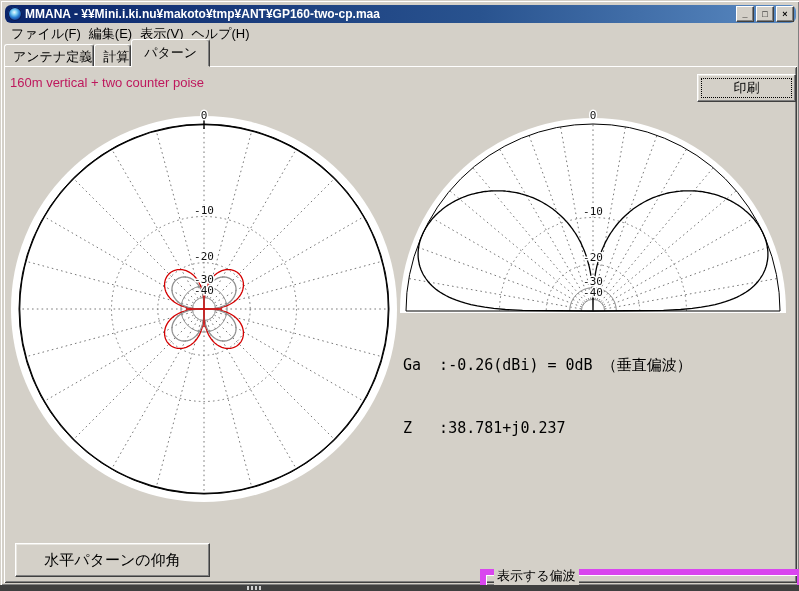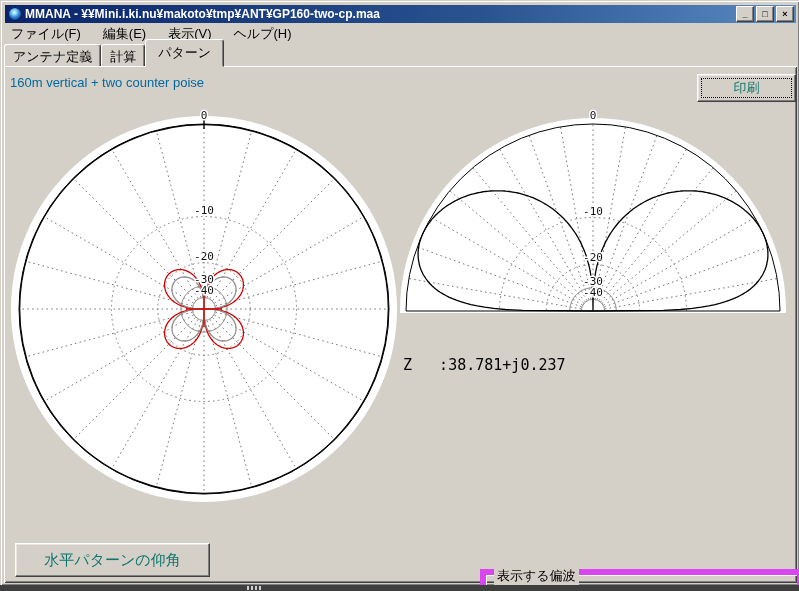--- a/index.html
+++ b/index.html
@@ -3,45 +3,45 @@
 <meta charset="utf-8">
 <style>
   html,body{margin:0;padding:0;}
   body{width:799px;height:591px;overflow:hidden;background:#3f3f3f;
        font-family:"Liberation Sans",sans-serif;}
   .window{position:absolute;left:0;top:0;width:799px;height:585px;background:#d4d0c8;
     border-top:1px solid #d4d0c8;border-left:1px solid #d4d0c8;
     box-shadow:inset 1px 1px 0 #ffffff, inset -1px -1px 0 #404040, inset -2px -2px 0 #808080;}
   .titlebar{position:absolute;left:4px;top:4px;right:4px;height:18px;
     background:linear-gradient(90deg,#0a246a 0%,#29538f 60%,#5a8ac2 100%);
-    display:flex;align-items:center;padding:0 2px;}
+    display:flex;align-items:center;padding:0 2px;border-radius:6px;}
   .app-icon{width:14px;height:14px;border-radius:50%;margin:0 3px 0 1px;
     background:radial-gradient(circle at 45% 38%, #eaf6ff 0%, #7fd0f2 22%, #2b7fd4 45%, #12307e 75%, #071645 100%);
     box-shadow:inset 0 0 0 1px #0a1a50;}
   .title-text{color:#ffffff;font-size:12px;font-weight:bold;white-space:nowrap;
     letter-spacing:0px;flex:1;overflow:hidden;}
   .winbtns{display:flex;gap:2px;}
   .winbtn{width:16px;height:14px;background:#d4d0c8;font-size:9px;font-weight:bold;color:#000;
     display:flex;align-items:center;justify-content:center;
     border:1px solid;border-color:#ffffff #404040 #404040 #ffffff;
     box-shadow:inset -1px -1px 0 #808080;line-height:1;}
-  .menubar{position:absolute;left:6px;top:24px;height:18px;display:flex;gap:14px;align-items:center;}
+  .menubar{position:absolute;left:6px;top:24px;height:18px;display:flex;align-items:center;}
   .menu-item{font-size:13px;color:#000;padding:1px 4px;white-space:nowrap;}
   .tabstrip{position:absolute;left:3px;top:42px;height:24px;display:flex;align-items:flex-end;}
-  .tab{background:#d4d0c8;font-size:13px;padding:3px 8px 4px 8px;height:14px;margin-top:14px;
+  .tab{background:#d4d0c8;font-size:13px;padding:3px 1px 4px 8px;height:14px;margin-top:14px;
     border:1px solid;border-color:#ffffff #404040 #d4d0c8 #ffffff;
     box-shadow:inset -1px 0 0 #808080, inset 1px 1px 0 #d4d0c8;
     border-top-left-radius:3px;border-top-right-radius:3px;white-space:nowrap;}
   .tab.active{padding:4px 12px 6px 12px;height:16px;margin-top:3px;position:relative;z-index:3;}
   .page{position:absolute;left:3px;top:65px;width:793px;height:517px;background:#d4d0c8;
     box-shadow:inset 1px 1px 0 #ffffff, inset -1px -1px 0 #404040, inset 2px 2px 0 #d4d0c8, inset -2px -2px 0 #808080;}
-  .subtitle{position:absolute;left:9px;top:74px;font-size:13px;color:#0369a1;white-space:nowrap;}
+  .subtitle{position:absolute;left:9px;top:74px;font-size:13px;color:#be185d;white-space:nowrap;}
   .btn{background:#d4d0c8;border:1px solid;border-color:#ffffff #404040 #404040 #ffffff;
     box-shadow:inset -1px -1px 0 #808080, inset 1px 1px 0 #e8e6e0;
-    display:flex;align-items:center;justify-content:center;color:#0f766e;cursor:default;}
+    display:flex;align-items:center;justify-content:center;color:#000000;cursor:default;}
   .print-btn{position:absolute;left:696px;top:73px;width:97px;height:26px;font-size:13px;position:absolute;}
   .print-btn .focus{position:absolute;inset:3px;border:1px dotted #000;display:flex;align-items:center;justify-content:center;width:auto;}
   .elev-btn{position:absolute;left:14px;top:542px;width:193px;height:32px;font-size:15px;}
   svg{position:absolute;}
   #azplot{left:0;top:100px;}
   #elplot{left:398px;top:100px;}
   .results{position:absolute;left:402px;top:312px;font-family:"DejaVu Sans Mono",monospace;
     font-size:15px;line-height:21px;color:#000;white-space:pre;}
   .polar-group{position:absolute;left:479px;top:528px;width:311px;height:49px;
     border:6px solid #d946ef;box-shadow:inset 1px 1px 0 #ffffff, 1px 1px 0 #ffffff;margin-top:40px;}
@@ -165,20 +165,21 @@
       <line x1="7" y1="210" x2="381" y2="210" stroke="#000" stroke-width="1"></line>
       <path d="M194.0 210.0L264.5 209.4L281.6 208.5L293.3 207.4L302.3 206.2L309.7 204.9L316.1 203.6L321.5 202.2L326.4 200.7L330.7 199.2L334.6 197.7L338.1 196.1L341.2 194.5L344.1 192.9L346.8 191.2L349.2 189.6L351.4 187.9L353.4 186.2L355.3 184.5L357.0 182.7L358.6 181.0L360.0 179.2L361.2 177.5L362.4 175.7L363.5 174.0L364.4 172.2L365.2 170.5L366.0 168.7L366.6 167.0L367.2 165.2L367.7 163.5L368.0 161.7L368.4 160.0L368.6 158.3L368.8 156.6L368.9 154.9L368.9 153.2L368.9 151.5L368.8 149.8L368.6 148.2L368.4 146.5L368.1 144.9L367.8 143.3L367.4 141.7L367.0 140.1L366.5 138.5L366.0 137.0L365.4 135.5L364.8 133.9L364.2 132.5L363.5 131.0L362.7 129.5L361.9 128.1L361.1 126.7L360.2 125.3L359.3 123.9L358.4 122.6L357.4 121.3L356.4 120.0L355.4 118.7L354.3 117.4L353.2 116.2L352.1 115.0L350.9 113.8L349.8 112.7L348.5 111.5L347.3 110.4L346.0 109.4L344.7 108.3L343.4 107.3L342.1 106.3L340.7 105.3L339.4 104.4L338.0 103.5L336.5 102.6L335.1 101.7L333.6 100.9L332.2 100.1L330.7 99.3L329.2 98.6L327.6 97.9L326.1 97.2L324.5 96.5L323.0 95.9L321.4 95.3L319.8 94.7L318.2 94.2L316.6 93.7L314.9 93.2L313.3 92.8L311.6 92.4L310.0 92.0L308.3 91.6L306.6 91.3L305.0 91.0L303.3 90.7L301.6 90.5L299.9 90.3L298.2 90.1L296.5 90.0L294.8 89.9L293.1 89.8L291.4 89.8L289.6 89.8L287.9 89.8L286.2 89.8L284.5 89.9L282.8 90.0L281.1 90.2L279.4 90.3L277.6 90.5L275.9 90.8L274.2 91.1L272.5 91.4L270.8 91.7L269.1 92.0L267.5 92.4L265.8 92.9L264.1 93.3L262.4 93.8L260.8 94.3L259.1 94.9L257.5 95.5L255.8 96.1L254.2 96.7L252.6 97.4L251.0 98.1L249.4 98.9L247.8 99.7L246.2 100.5L244.7 101.3L243.1 102.2L241.6 103.1L240.1 104.0L238.6 105.0L237.1 106.0L235.6 107.0L234.1 108.1L232.7 109.2L231.3 110.3L229.9 111.5L228.5 112.7L227.1 113.9L225.7 115.2L224.4 116.5L223.1 117.8L221.8 119.2L220.5 120.6L219.2 122.0L218.0 123.5L216.8 125.0L215.6 126.6L214.4 128.2L213.3 129.8L212.1 131.5L211.0 133.2L210.0 134.9L208.9 136.7L207.9 138.6L206.9 140.4L205.9 142.4L205.0 144.4L204.1 146.4L203.2 148.5L202.3 150.7L201.5 152.9L200.7 155.2L200.0 157.6L199.3 160.0L198.6 162.6L197.9 165.2L197.3 167.9L196.7 170.8L196.2 173.9L195.7 177.1L195.3 180.5L194.9 184.2L194.6 188.3L194.3 193.0L194.1 198.8L194.0 210.0L193.9 198.8L193.7 193.0L193.4 188.3L193.1 184.2L192.7 180.5L192.3 177.1L191.8 173.9L191.3 170.8L190.7 167.9L190.1 165.2L189.4 162.6L188.7 160.0L188.0 157.6L187.3 155.2L186.5 152.9L185.7 150.7L184.8 148.5L183.9 146.4L183.0 144.4L182.1 142.4L181.1 140.4L180.1 138.6L179.1 136.7L178.0 134.9L177.0 133.2L175.9 131.5L174.7 129.8L173.6 128.2L172.4 126.6L171.2 125.0L170.0 123.5L168.8 122.0L167.5 120.6L166.2 119.2L164.9 117.8L163.6 116.5L162.3 115.2L160.9 113.9L159.5 112.7L158.1 111.5L156.7 110.3L155.3 109.2L153.9 108.1L152.4 107.0L150.9 106.0L149.4 105.0L147.9 104.0L146.4 103.1L144.9 102.2L143.3 101.3L141.8 100.5L140.2 99.7L138.6 98.9L137.0 98.1L135.4 97.4L133.8 96.7L132.2 96.1L130.5 95.5L128.9 94.9L127.2 94.3L125.6 93.8L123.9 93.3L122.2 92.9L120.5 92.4L118.9 92.0L117.2 91.7L115.5 91.4L113.8 91.1L112.1 90.8L110.4 90.5L108.6 90.3L106.9 90.2L105.2 90.0L103.5 89.9L101.8 89.8L100.1 89.8L98.4 89.8L96.6 89.8L94.9 89.8L93.2 89.9L91.5 90.0L89.8 90.1L88.1 90.3L86.4 90.5L84.7 90.7L83.0 91.0L81.4 91.3L79.7 91.6L78.0 92.0L76.4 92.4L74.7 92.8L73.1 93.2L71.4 93.7L69.8 94.2L68.2 94.7L66.6 95.3L65.0 95.9L63.5 96.5L61.9 97.2L60.4 97.9L58.8 98.6L57.3 99.3L55.8 100.1L54.4 100.9L52.9 101.7L51.5 102.6L50.0 103.5L48.6 104.4L47.3 105.3L45.9 106.3L44.6 107.3L43.3 108.3L42.0 109.4L40.7 110.4L39.5 111.5L38.2 112.7L37.1 113.8L35.9 115.0L34.8 116.2L33.7 117.4L32.6 118.7L31.6 120.0L30.6 121.3L29.6 122.6L28.7 123.9L27.8 125.3L26.9 126.7L26.1 128.1L25.3 129.5L24.5 131.0L23.8 132.5L23.2 133.9L22.6 135.5L22.0 137.0L21.5 138.5L21.0 140.1L20.6 141.7L20.2 143.3L19.9 144.9L19.6 146.5L19.4 148.2L19.2 149.8L19.1 151.5L19.1 153.2L19.1 154.9L19.2 156.6L19.4 158.3L19.6 160.0L20.0 161.7L20.3 163.5L20.8 165.2L21.4 167.0L22.0 168.7L22.8 170.5L23.6 172.2L24.5 174.0L25.6 175.7L26.8 177.5L28.0 179.2L29.4 181.0L31.0 182.7L32.7 184.5L34.6 186.2L36.6 187.9L38.8 189.6L41.2 191.2L43.9 192.9L46.8 194.5L49.9 196.1L53.4 197.7L57.3 199.2L61.6 200.7L66.5 202.2L71.9 203.6L78.3 204.9L85.7 206.2L94.7 207.4L106.4 208.5L123.5 209.4L194.0 210.0" fill="none" stroke="#000000" stroke-width="1.3"></path>
       <text x="194" y="18" text-anchor="middle" font-size="11" font-family="&quot;DejaVu Sans Mono&quot;,monospace" fill="#111" stroke="#ffffff" stroke-width="3" paint-order="stroke">0</text>
       <text x="194" y="113.5" text-anchor="middle" font-size="11" font-family="&quot;DejaVu Sans Mono&quot;,monospace" fill="#111" stroke="#ffffff" stroke-width="3" paint-order="stroke">-10</text>
       <text x="194" y="160.25" text-anchor="middle" font-size="11" font-family="&quot;DejaVu Sans Mono&quot;,monospace" fill="#111" stroke="#ffffff" stroke-width="3" paint-order="stroke">-20</text>
       <text x="194" y="183.625" text-anchor="middle" font-size="11" font-family="&quot;DejaVu Sans Mono&quot;,monospace" fill="#111" stroke="#ffffff" stroke-width="3" paint-order="stroke">-30</text>
       <text x="194" y="195.3125" text-anchor="middle" font-size="11" font-family="&quot;DejaVu Sans Mono&quot;,monospace" fill="#111" stroke="#ffffff" stroke-width="3" paint-order="stroke">-40</text>
     </svg>
 
   <div class="results">
+    <div>Ga  :-0.26(dBi) = 0dB （垂直偏波）</div>
     <div>Z   :38.781+j0.237</div>
     
     
   </div>
 
   <div class="btn elev-btn">
     <span>水平パターンの仰角</span>
   </div>
 
   <div class="polar-group">

